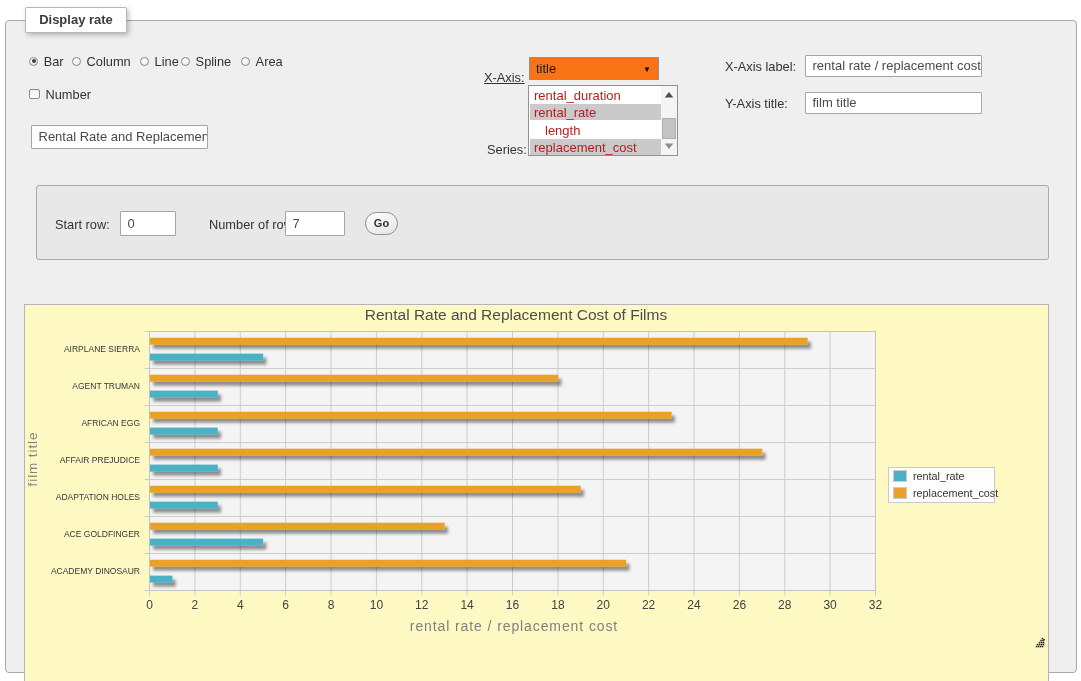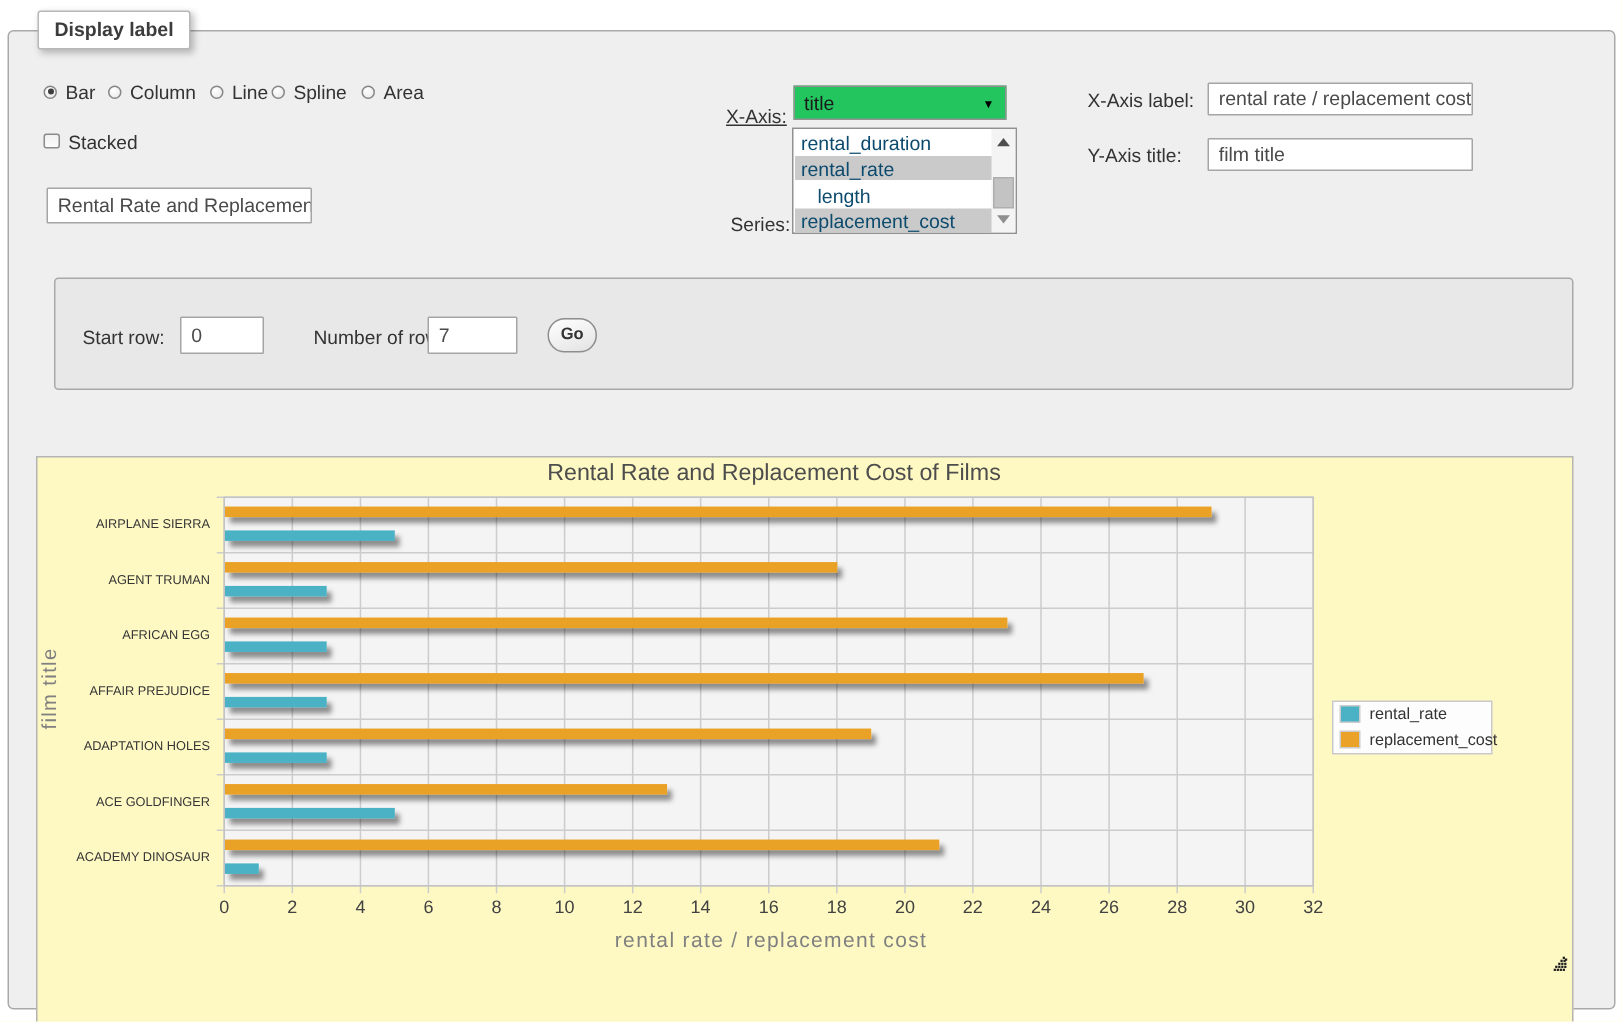--- a/index.html
+++ b/index.html
@@ -14,27 +14,27 @@
 .lbl { font-size:12.8px; color:#333; line-height:14px; }
 .radio { width:9px; height:9px; border:1px solid #878787; border-radius:50%;
   background:radial-gradient(circle at 35% 30%, #ffffff 0%, #ededed 75%, #dadada 100%); }
 .radio .dot { position:absolute; left:1.5px; top:1.5px; width:4px; height:4px;
   border-radius:50%; background:#3d3d3d; }
 .checkbox { width:10.5px; height:10.5px; border:1px solid #8b8b8b; border-radius:2px;
   background:linear-gradient(#f1f1f1,#fcfcfc); }
 .tinput { background:#fff; border:1px solid #a5a5a5; border-radius:1px;
   font-size:13px; color:#4a4a4a; padding-left:6.5px;
   white-space:nowrap; overflow:hidden; }
-#selectbox { left:529px; top:57px; width:142px; height:23px; background:#22c55e;
+#selectbox { left:529px; top:57px; width:130px; height:23px; background:#f97316;
   border:1px solid #919191; font-size:13px; color:#1a1a1a; line-height:21px; padding-left:6px; }
 #selectarrow { right:7px; top:1px; font-size:8px; color:#000; line-height:21px; }
 #listbox { left:528px; top:85px; width:150px; height:71px; background:#fff;
   border:1px solid #919191; overflow:hidden; }
 .opt { position:absolute; left:1px; width:132px; height:16px; font-size:13px;
-  color:#0c4a6e; line-height:17.4px; padding-left:4px; white-space:nowrap; }
+  color:#b91c1c; line-height:17.4px; padding-left:4px; white-space:nowrap; }
 .optsel { background:#cacaca; }
 #sbar { position:absolute; right:0px; top:0px; width:16px; height:69px; background:#f4f4f4; }
 #innerbox { left:36px; top:185px; width:1013px; height:75px; background:#e8e8e8;
   border:1px solid #a9a9a9; border-radius:3px; }
 #gobtn { left:365px; top:212px; width:33px; height:23px; border:1px solid #8e8e8e;
   border-radius:12px; background:linear-gradient(160deg,#ffffff,#e3e3e3);
   font-size:11px; font-weight:bold; color:#333; text-align:center; line-height:21px; }
 #chartbox { left:24px; top:304px; width:1025px; height:413px; background:#fef9c3;
   border:1px solid #b4b4b4; }
 </style>
@@ -50,21 +50,21 @@
   <div class="abs radio" style="left:71.5px; top:56.5px;"></div>
   <div class="abs lbl" style="left:86.6px; top:55px;">Column</div>
   <div class="abs radio" style="left:140.3px; top:56.5px;"></div>
   <div class="abs lbl" style="left:154.6px; top:55px;text-align:right;">Line</div>
   <div class="abs radio" style="left:181.2px; top:56.5px;"></div>
   <div class="abs lbl" style="left:195.6px; top:55px;">Spline</div>
   <div class="abs radio" style="left:241.3px; top:56.5px;"></div>
   <div class="abs lbl" style="left:255.6px; top:55px;">Area</div>
 
   <div class="abs checkbox" style="left:29px; top:88.5px;"></div>
-  <div class="abs lbl" style="left:45.5px; top:88px;">Stacked</div>
+  <div class="abs lbl" style="left:45.5px; top:88px;">Number</div>
 
   <div class="abs tinput" style="left:31px; top:125px; width:177px; height:24px; line-height:22px;">Rental Rate and Replacement</div>
 
   <div class="abs lbl" style="left:484px; top:71px;text-decoration:underline;">X-Axis:</div>
   <div class="abs" id="selectbox">title<span class="abs" id="selectarrow">▼</span></div>
 
   <div class="abs" id="listbox">
     <div class="opt" style="top:1px;">rental_duration</div>
     <div class="opt optsel" style="top:18.4px;">rental_rate</div>
     <div class="opt" style="top:35.8px;padding-left:15px;">length</div>
@@ -203,14 +203,14 @@
         <rect x="1015.6" y="335.6" width="1.5" height="1.5"></rect>
         <rect x="1017.6" y="335.6" width="1.5" height="1.5"></rect>
         <rect x="1015.1" y="333.6" width="1.5" height="1.5"></rect>
         <rect x="1017.1" y="333.6" width="1.5" height="1.5"></rect>
         <rect x="1016.6" y="331.6" width="1.5" height="1.5"></rect>
         <rect x="1018.1" y="332.8" width="1.5" height="1.5"></rect>
       </g>
     </svg>
   </div>
 
-  <div id="legendbox" class="abs">Display label</div>
+  <div id="legendbox" class="abs">Display rate</div>
 </div>
 
 </body></html>

